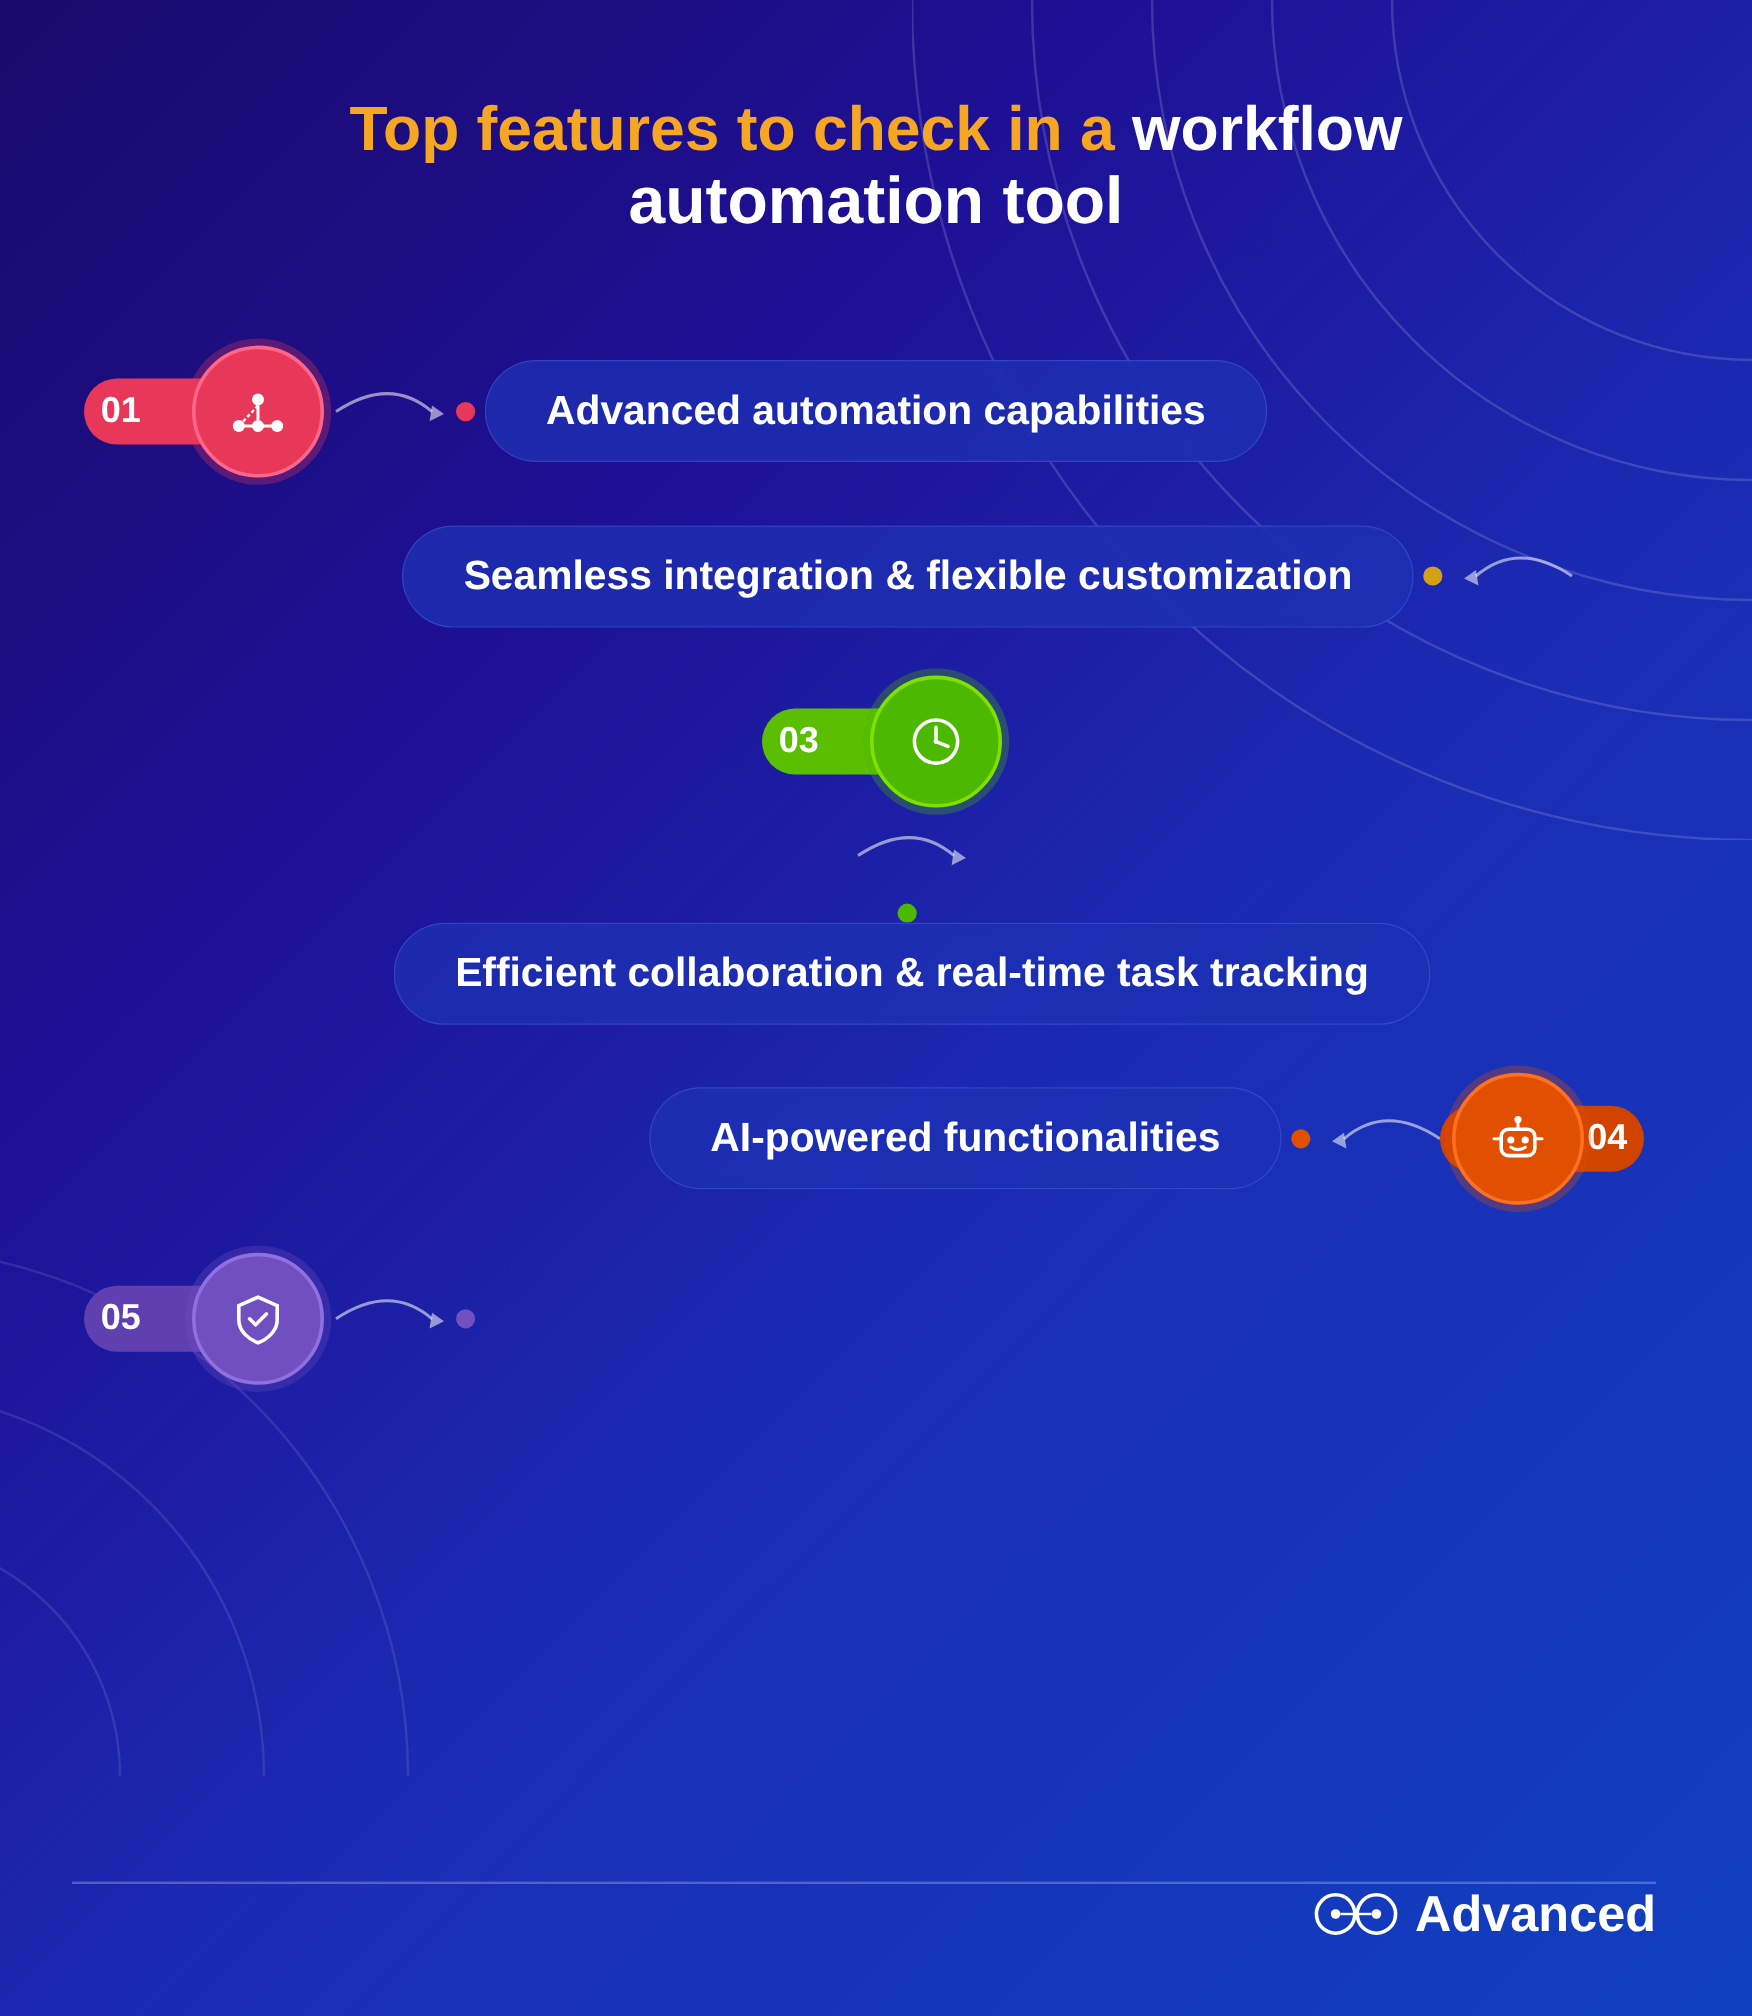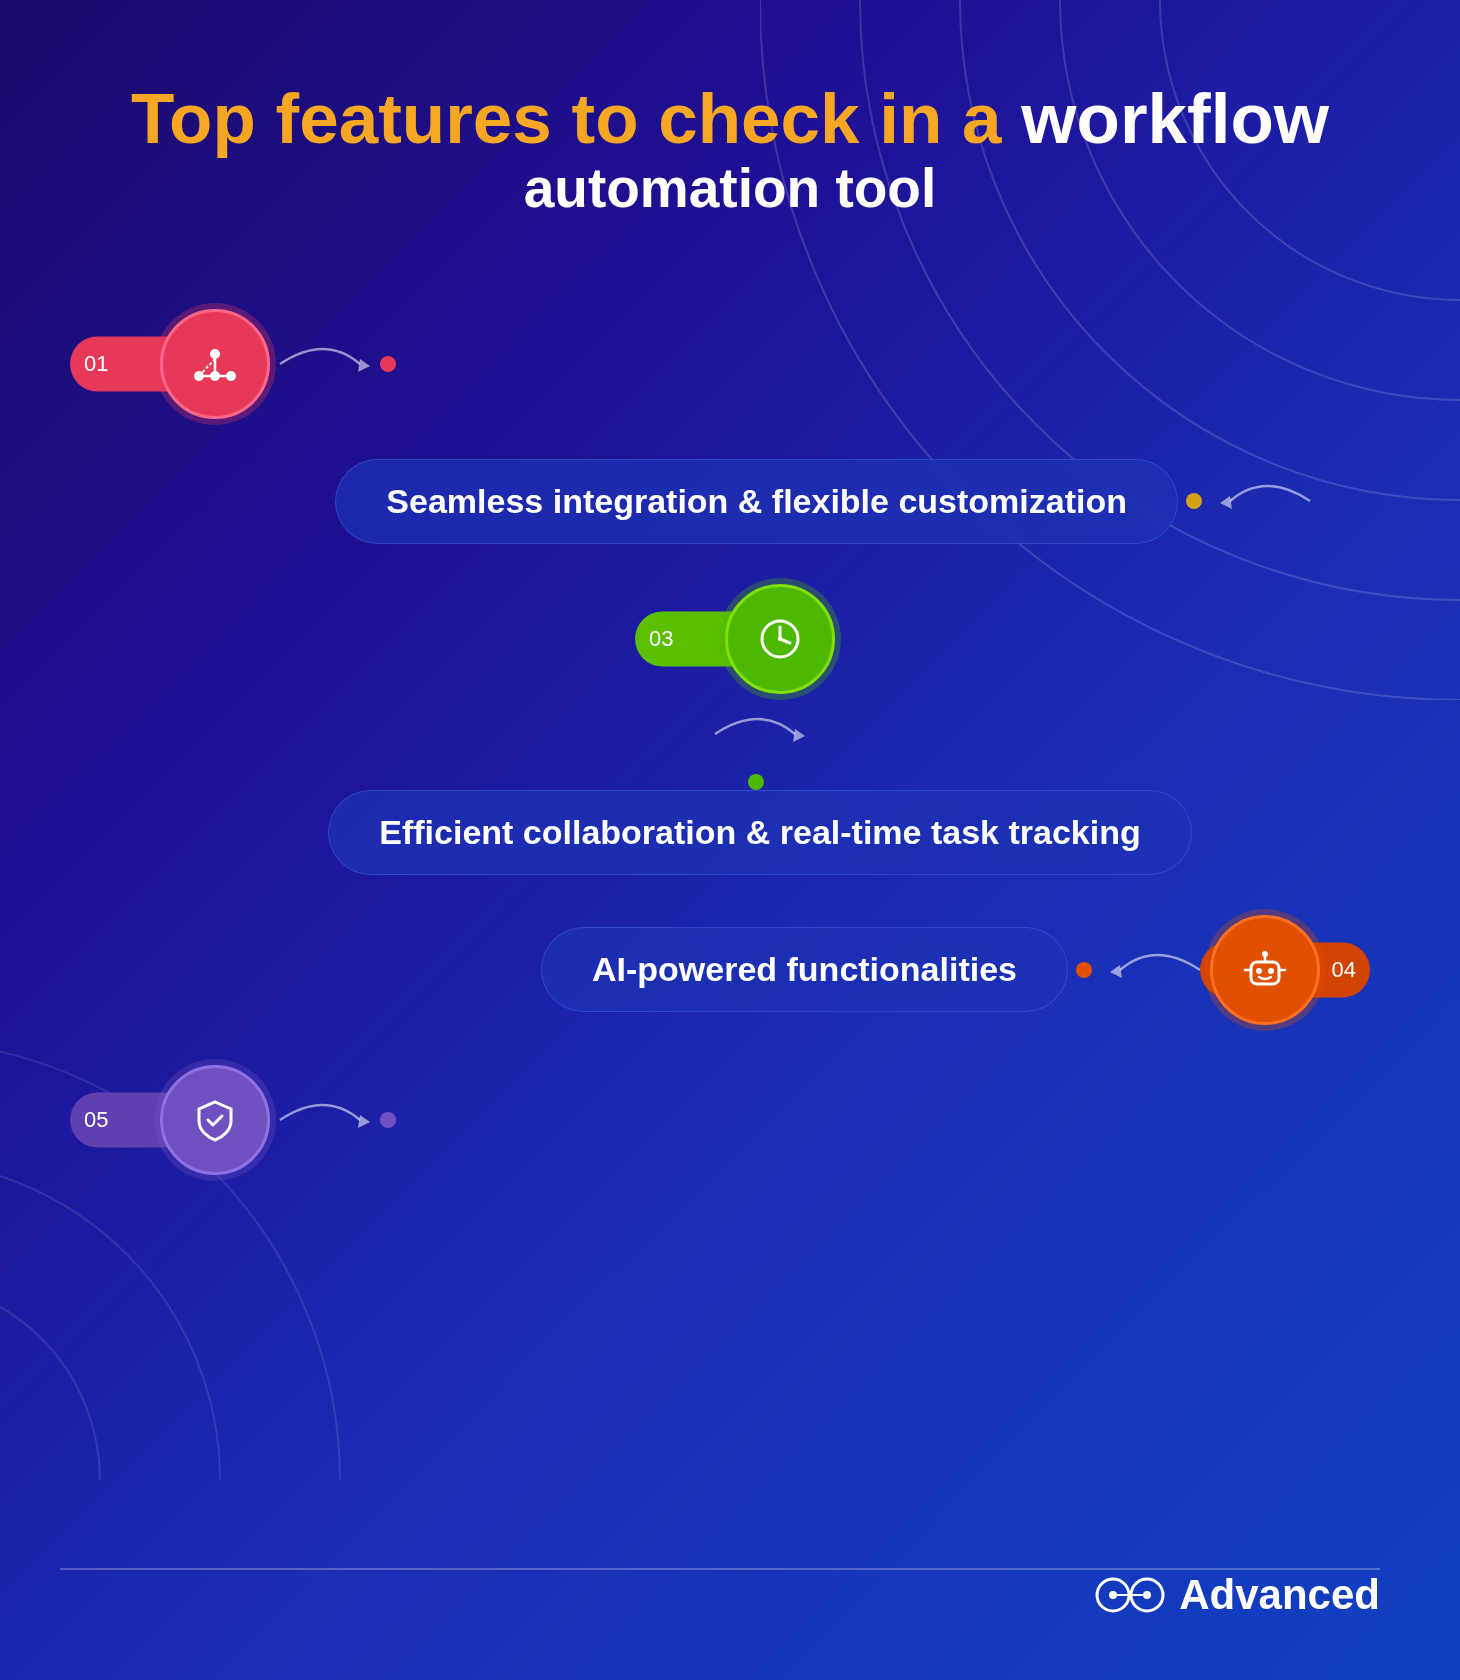--- a/index.html
+++ b/index.html
@@ -21,21 +21,21 @@
 
     .title-section {
       text-align: center;
       padding-top: 80px;
       padding-bottom: 40px;
       position: relative;
       z-index: 2;
     }
 
     .title-line1 {
-      font-size: 71px;
+      font-size: 52px;
       font-weight: 900;
       line-height: 1.1;
     }
 
     .title-orange {
       color: #f5a623;
     }
 
     .title-white {
       color: #ffffff;
@@ -78,22 +78,22 @@
     
     .badge-group {
       position: relative;
       display: inline-flex;
       align-items: center;
     }
 
     .num-pill {
       position: absolute;
       border-radius: 30px;
-      font-size: 22px;
-      font-weight: 400;
+      font-size: 30px;
+      font-weight: 700;
       color: white;
       display: flex;
       align-items: center;
       justify-content: flex-start;
       padding-left: 14px;
       z-index: 1;
       text-align: right;
     }
 
     .icon-circle {
@@ -315,20 +315,23 @@
         </div>
       </div>
 
       <div class="curve-connector">
         <svg width="110" height="80" viewBox="0 0 110 80" overflow="visible">
           <path d="M 10 40 Q 55 10 90 40" fill="none" stroke="rgba(255,255,255,0.55)" stroke-width="2.5"></path>
           <polygon points="90,35 100,42 88,48" fill="rgba(255,255,255,0.55)"></polygon>
         </svg>
       </div>
       <div style="width:16px;height:16px;border-radius:50%;background:#e8385a;flex-shrink:0;margin-right:8px;"></div>
+      <div class="feature-pill">
+        <span>Advanced automation capabilities</span>
+      </div>
     </div>
 
     <div class="feature-row right row2" style="margin-top:20px;">
       <div class="feature-pill">
         <span>Seamless integration &amp; flexible customization</span>
       </div>
       <div style="width:16px;height:16px;border-radius:50%;background:#d4a017;flex-shrink:0;margin-left:8px;margin-right:8px;"></div>
 
       <div class="curve-connector">
         <svg width="110" height="80" viewBox="0 0 110 80" overflow="visible">

